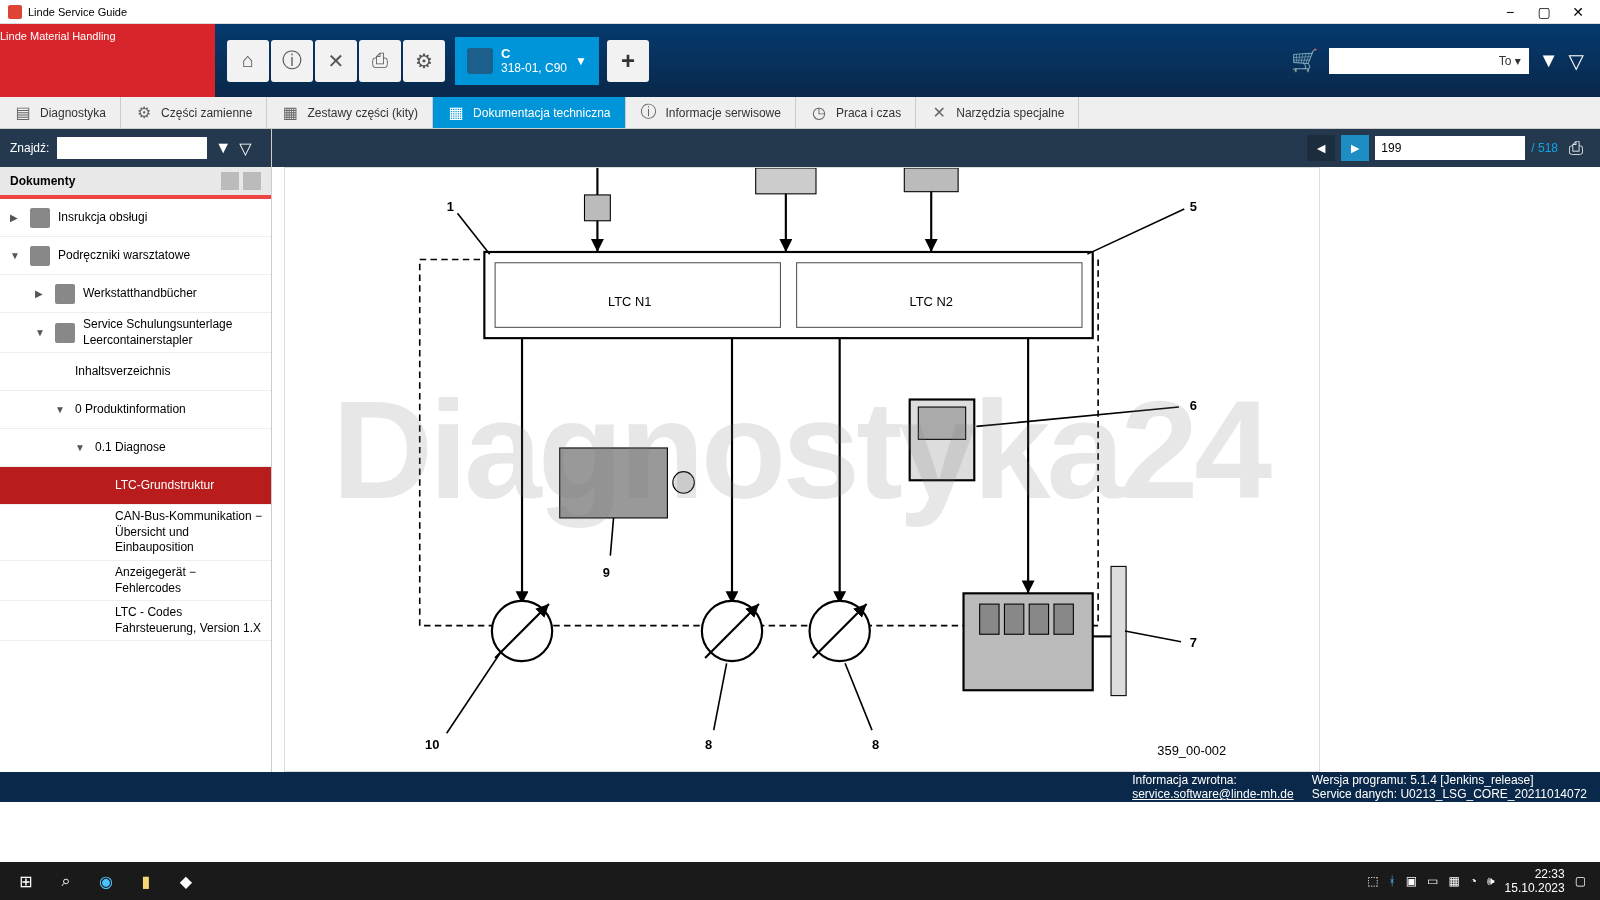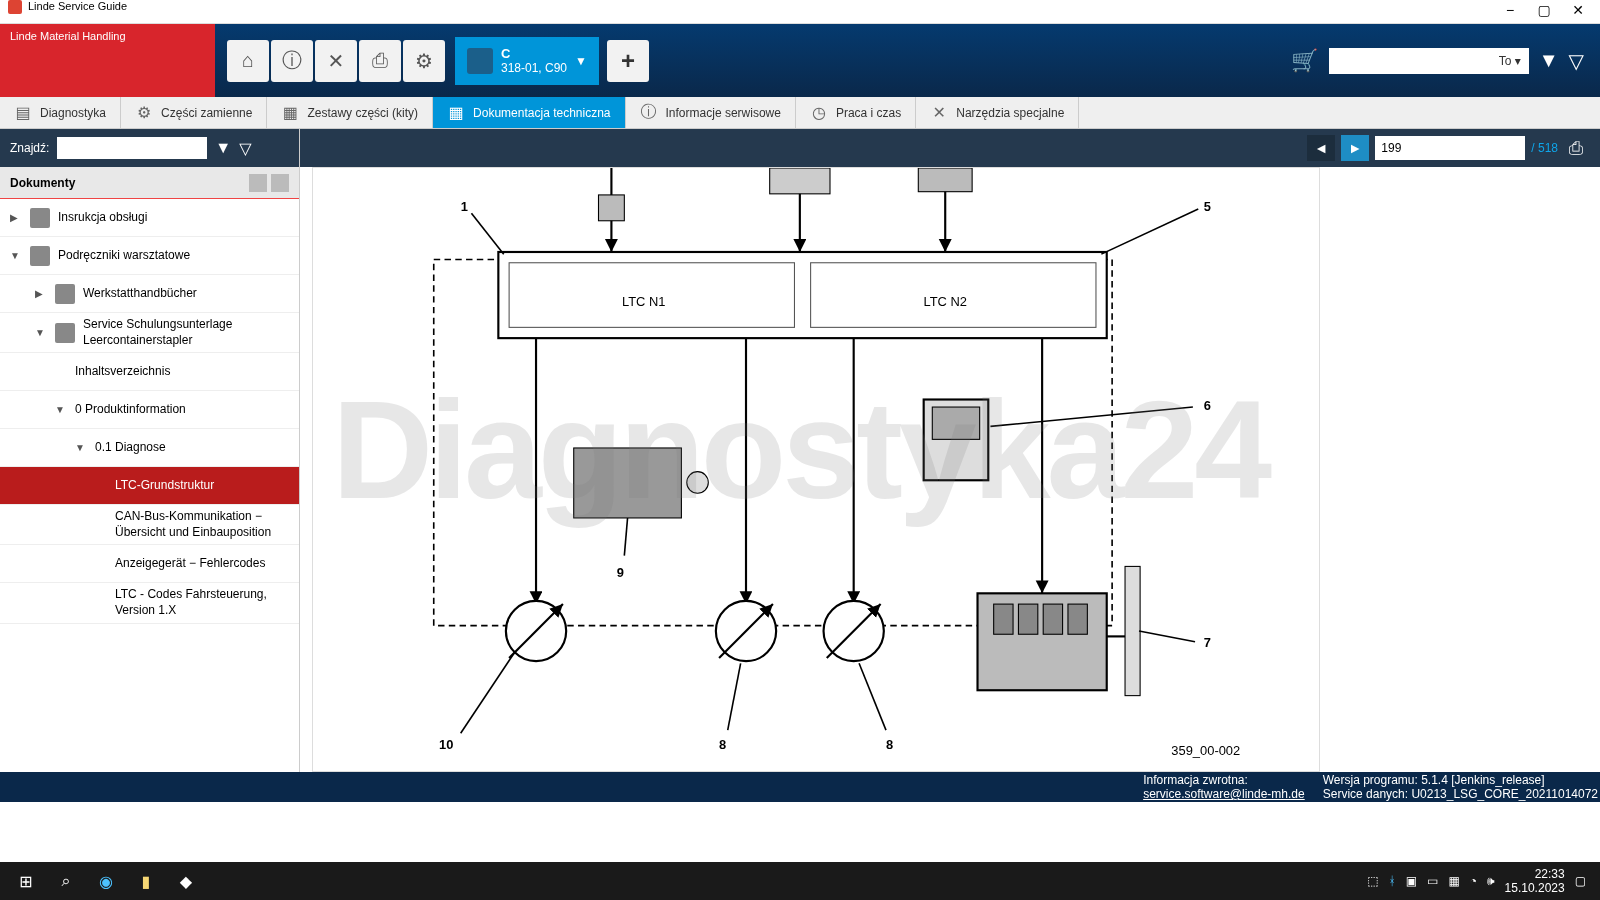--- a/index.html
+++ b/index.html
@@ -1,46 +1,46 @@
 <!DOCTYPE html>
 <html><head>
 <meta charset="utf-8">
 <style>
 *{margin:0;padding:0;box-sizing:border-box;font-family:Tahoma,Arial,sans-serif;font-size:12px}
 body{background:#fff;width:1600px;height:900px;overflow:hidden;position:relative}
-.titlebar{height:24px;background:#fff;display:flex;padding:0 8px;gap:6px;border-bottom:1px solid #ddd}
+.titlebar{height:24px;background:#fff;display:flex;align-items:center;padding:0 8px;gap:6px;border-bottom:1px solid #ddd}
 .titlebar .tico{width:14px;height:14px;background:#d43;border-radius:2px}
 .titlebar .ttl{flex:1;font-size:11px}
 .titlebar .wbtn{width:28px;height:20px;display:flex;align-items:center;justify-content:center;font-size:14px;cursor:pointer}
 .appbar{height:73px;background:linear-gradient(#053a6f,#0a284a);display:flex;align-items:stretch;position:relative}
-.logo{width:215px;background:#d8252c;color:#fff;padding:6px 10px;display:flex;flex-direction:row;justify-content:space-between}
+.logo{width:215px;background:#d8252c;color:#fff;padding:6px 0;display:flex;flex-direction:row;justify-content:space-between}
 .logo .small{font-size:11px}
 .logo .big{font-size:28px;font-style:italic;font-weight:bold;text-align:right;letter-spacing:-1px}
 .tbmain{display:flex;align-items:center;padding-left:12px;gap:2px}
 .tbtn{width:42px;height:42px;background:#f2f2f2;border-radius:3px;display:flex;align-items:center;justify-content:center;cursor:pointer;color:#555;font-size:20px}
 .veh-tab{background:#0095d9;height:48px;margin-left:8px;display:flex;align-items:center;padding:0 12px;gap:8px;color:#fff;cursor:pointer}
 .veh-tab .vi{width:26px;height:26px;background:#1b5f8a;border-radius:3px}
 .veh-tab .vt{font-size:11px;line-height:1.2}
 .veh-tab .vt b{font-size:13px}
 .plusbtn{width:42px;height:42px;background:#f2f2f2;border-radius:3px;display:flex;align-items:center;justify-content:center;margin-left:6px;color:#333;font-size:24px;font-weight:bold;cursor:pointer}
 .tbright{margin-left:auto;display:flex;align-items:center;padding-right:16px;gap:10px;color:#fff}
 .tbright .cart{font-size:22px;cursor:pointer}
 .tosel{width:200px;height:26px;background:#fff;color:#333;display:flex;align-items:center;justify-content:flex-end;padding:0 8px;cursor:pointer}
 .ficon{font-size:20px;cursor:pointer}
 .navtabs{height:32px;background:#efefef;display:flex;border-bottom:1px solid #ccc}
 .ntab{display:flex;align-items:center;padding:0 14px;gap:8px;border-right:1px solid #ccc;cursor:pointer;color:#333;font-size:13px}
 .ntab .ni{width:18px;height:18px;color:#666;font-size:16px;display:flex;align-items:center;justify-content:center}
 .ntab.act{background:#0095d9;color:#fff}
 .ntab.act .ni{color:#fff}
 .content{display:flex;height:643px}
-.side{width:300px;background:#fff;border-right:1px solid #ccc;display:flex;flex-direction:column}
+.side{width:272px;background:#fff;border-right:1px solid #ccc;display:flex;flex-direction:column}
 .findbar{height:38px;background:#25394e;display:flex;align-items:center;padding:0 10px;gap:8px;color:#fff}
 .findbar input{width:150px;height:22px;background:#fff;border:none;padding:0 4px;color:#333}
 .findbar .fi{font-size:16px;cursor:pointer}
-.dokhdr{height:32px;background:#e8e8e8;display:flex;align-items:center;padding:8px 10px;font-weight:bold;justify-content:space-between;border-bottom:1px solid #ef4444}
+.dokhdr{height:32px;background:#e8e8e8;display:flex;align-items:center;padding:8px 10px;font-weight:bold;justify-content:space-between;border-bottom:4px solid #ef4444}
 .dokhdr .ic{display:flex;gap:4px}
 .dokhdr .ic span{width:18px;height:18px;background:#bbb;cursor:pointer}
 .tree{flex:1;overflow:auto;background:#fff}
 .trow{display:flex;align-items:center;min-height:38px;padding:4px 8px;border-bottom:1px solid #eee;cursor:pointer;gap:8px}
 .trow.sel{background:#b91c1c;color:#fff}
 .trow .arr{width:12px;font-size:10px;color:#555}
 .trow .tico2{width:20px;height:20px;background:#888;border-radius:2px}
 .trow .tlbl{flex:1;font-size:12px;line-height:1.3}
 .l0{padding-left:10px}
 .l1{padding-left:35px}
@@ -50,21 +50,21 @@
 .viewer{flex:1;display:flex;flex-direction:column;background:#fff}
 .vtool{height:38px;background:#25394e;display:flex;align-items:center;justify-content:flex-end;padding:0 12px;gap:6px;color:#fff}
 .vtool .nav{width:28px;height:26px;background:#1c2d3d;display:flex;align-items:center;justify-content:center;cursor:pointer;font-size:14px}
 .vtool .nav.act{background:#1e8dc4}
 .vtool input{width:150px;height:24px;border:none;padding:0 6px;text-align:left}
 .vtool .pg{color:#0ea5e9}
 .vtool .pr{width:24px;height:24px;font-size:18px;cursor:pointer;display:flex;align-items:center;justify-content:center}
 .diagram{flex:1;background:#fff;position:relative;overflow:hidden;border:1px solid #ddd;margin:0 280px 0 12px}
 .diagram svg{width:100%;height:100%}
 .watermark{position:absolute;top:50%;left:50%;transform:translate(-50%,-50%);font-size:140px;color:rgba(120,120,120,0.18);font-weight:700;pointer-events:none;white-space:nowrap;letter-spacing:-4px}
-.footer{height:30px;background:#0a284a;color:#fff;display:flex;align-items:center;justify-content:flex-end;padding:0 2px;font-size:10px;gap:18px}
+.footer{height:30px;background:#0a284a;color:#fff;display:flex;align-items:center;justify-content:flex-end;padding:0 13px;font-size:10px;gap:18px}
 .footer a{color:#fff;text-decoration:underline}
 .taskbar{position:absolute;bottom:0;left:0;right:0;height:38px;background:#1a1a1a;display:flex;align-items:center;padding:0 6px;color:#fff}
 .taskbar .tb{width:40px;height:32px;display:flex;align-items:center;justify-content:center;cursor:pointer;font-size:16px}
 .taskbar .tray{margin-left:auto;display:flex;align-items:center;gap:10px;font-size:12px;padding-right:8px}
 .taskbar .clock{text-align:right;font-size:10px;line-height:1.2}
 </style>
 </head>
 <body>
 
 <div class="titlebar">

